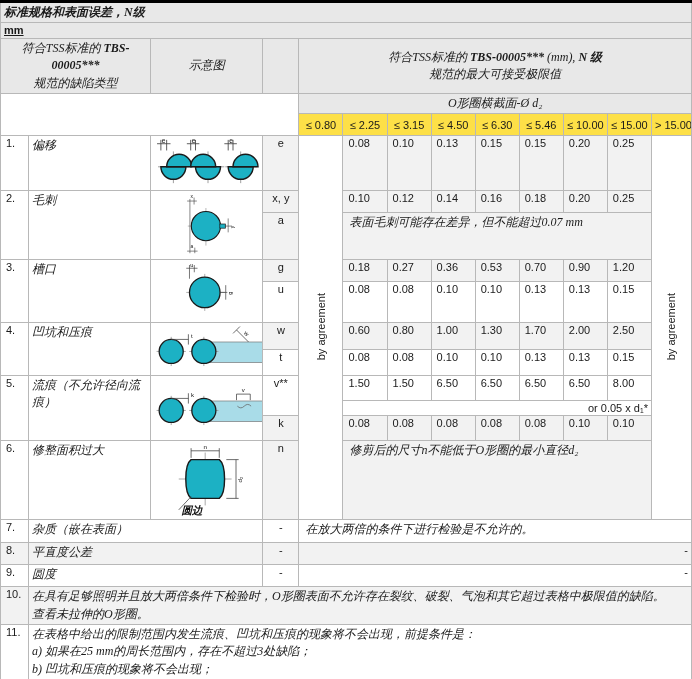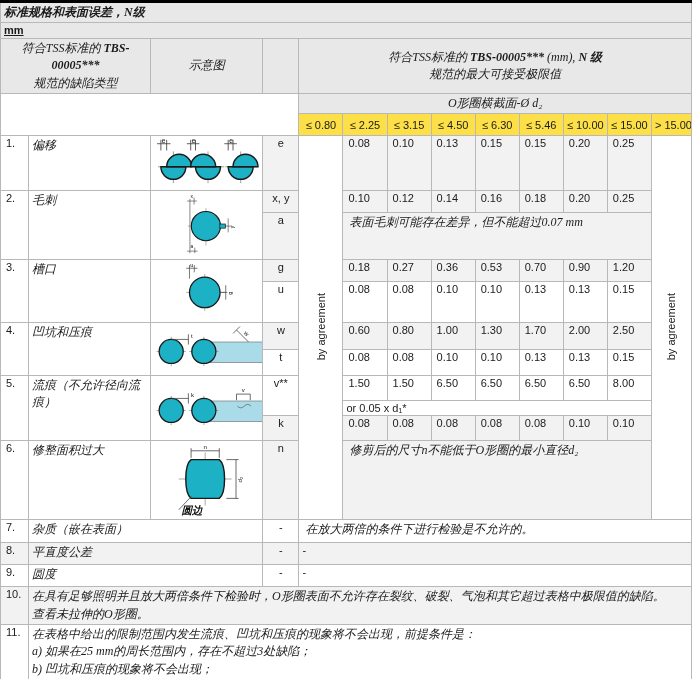--- a/index.html
+++ b/index.html
@@ -15,21 +15,21 @@
   .hC td{background:#fde047;text-align:center;vertical-align:middle;white-space:nowrap;margin-top:20px;}
   .num{padding-left:5px;}
   .sym{text-align:center;}
   .val{padding-left:5px;}
   .shade{background:#f2f2f2;}
   .rshade td{background:#f2f2f2;}
   .ba{vertical-align:middle;text-align:center;background:#fff;}
   .vert{writing-mode:vertical-rl;transform:rotate(180deg);font-size:11px;color:#222;display:inline-block;white-space:nowrap;}
   .diag{text-align:center;vertical-align:middle;}
   .note{padding-left:6px;}
-  .ctr{text-align:left;}
+  .ctr{text-align:right;}
   .lines div{line-height:1.45;}
   svg text{font-family:"Liberation Sans","DejaVu Sans",sans-serif;}
 </style>
 </head>
 <body>
 
 <div class="page">
 <table>
 <colgroup>
   <col style="width:28px">

